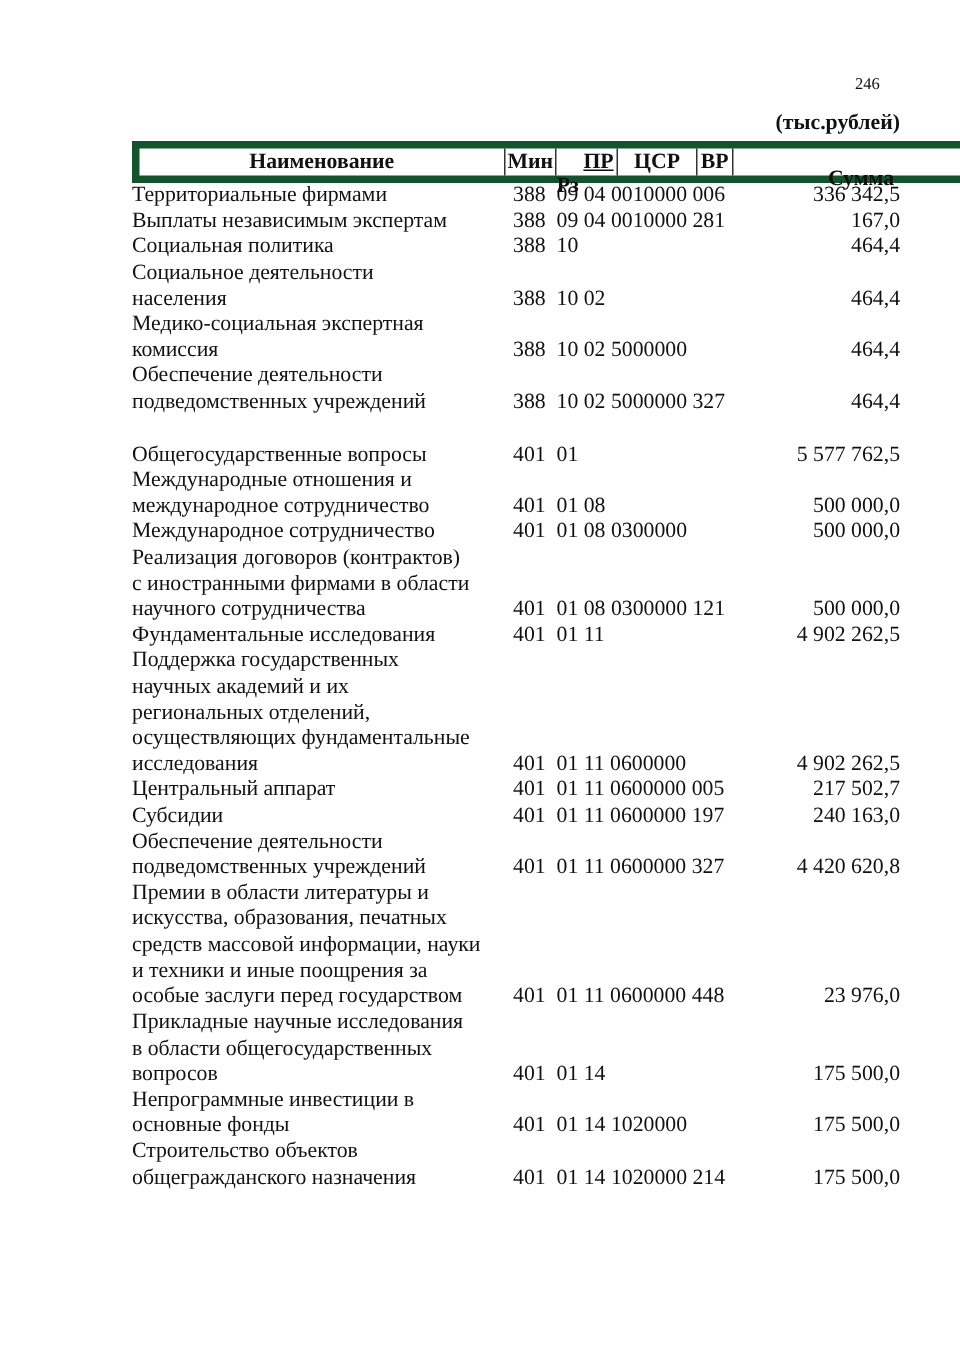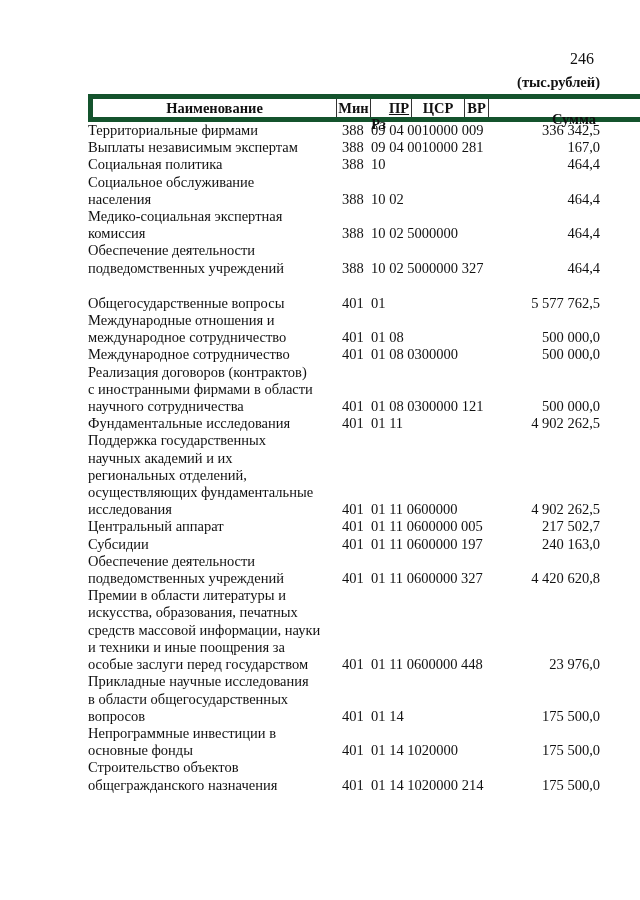--- a/index.html
+++ b/index.html
@@ -1,18 +1,18 @@
 <!DOCTYPE html>
 <html><head>
 <meta charset="utf-8">
 <style>
   html, body { margin:0; padding:0; background:#ffffff; }
   body { width:640px; height:900px; position:relative; overflow:hidden;
          font-family:"Liberation Serif", serif; color:#111; font-size:14.5px; }
-  .page-num { position:absolute; top:50px; left:570px; font-size:16px; }
+  .page-num { position:absolute; top:50px; left:570px; font-size:11px; }
   .units { position:absolute; top:74px; right:40px; font-size:14.5px; font-weight:bold; }
   .hdr { position:absolute; top:94px; left:88px; width:576px; height:28px;
          border:5px solid #14532d; display:flex; font-weight:bold; font-size:14.5px; box-sizing:border-box; }
   .hdr div { border-right:1px solid #333; display:flex; align-items:center; justify-content:center; box-sizing:border-box; }
   .hdr div:last-child { border-right:none; }
   .c-name { width:244px; } .c-min { width:34px; } .c-rz { width:16px;margin-top:25px; } .c-pr { width:25px;text-decoration:underline; }
   .c-csr { width:53px; } .c-vr { width:24px; } .c-sum { flex:1;margin-top:20px; }
   .rows { position:absolute; top:122px; left:88px; width:512px; }
   .row { position:relative; display:flex; align-items:flex-end; line-height:17.2px; }
   .row .name { width:250px; white-space:pre-line; }
@@ -33,35 +33,35 @@
   <div class="c-rz">Рз</div>
   <div class="c-pr">ПР</div>
   <div class="c-csr">ЦСР</div>
   <div class="c-vr">ВР</div>
   <div class="c-sum">Сумма</div>
 </div>
 
 <div class="rows" id="rows">
     <div class="row">
       <div class="name">   Территориальные фирмами</div>
-      <div class="codes">388  09 04 0010000 009</div>
+      <div class="codes">388  09 04 0010000 006</div>
       <div class="sum">336 342,5</div>
     </div>
     <div class="row">
       <div class="name">   Выплаты независимым экспертам</div>
       <div class="codes">388  09 04 0010000 281</div>
       <div class="sum">167,0</div>
     </div>
     <div class="row">
       <div class="name"> Социальная политика</div>
       <div class="codes">388  10</div>
       <div class="sum">464,4</div>
     </div>
     <div class="row">
-      <div class="name">  Социальное обслуживание
+      <div class="name">  Социальное деятельности
 населения</div>
       <div class="codes">388  10 02</div>
       <div class="sum">464,4</div>
     </div>
     <div class="row">
       <div class="name">   Медико-социальная экспертная
 комиссия</div>
       <div class="codes">388  10 02 5000000</div>
       <div class="sum">464,4</div>
     </div>

